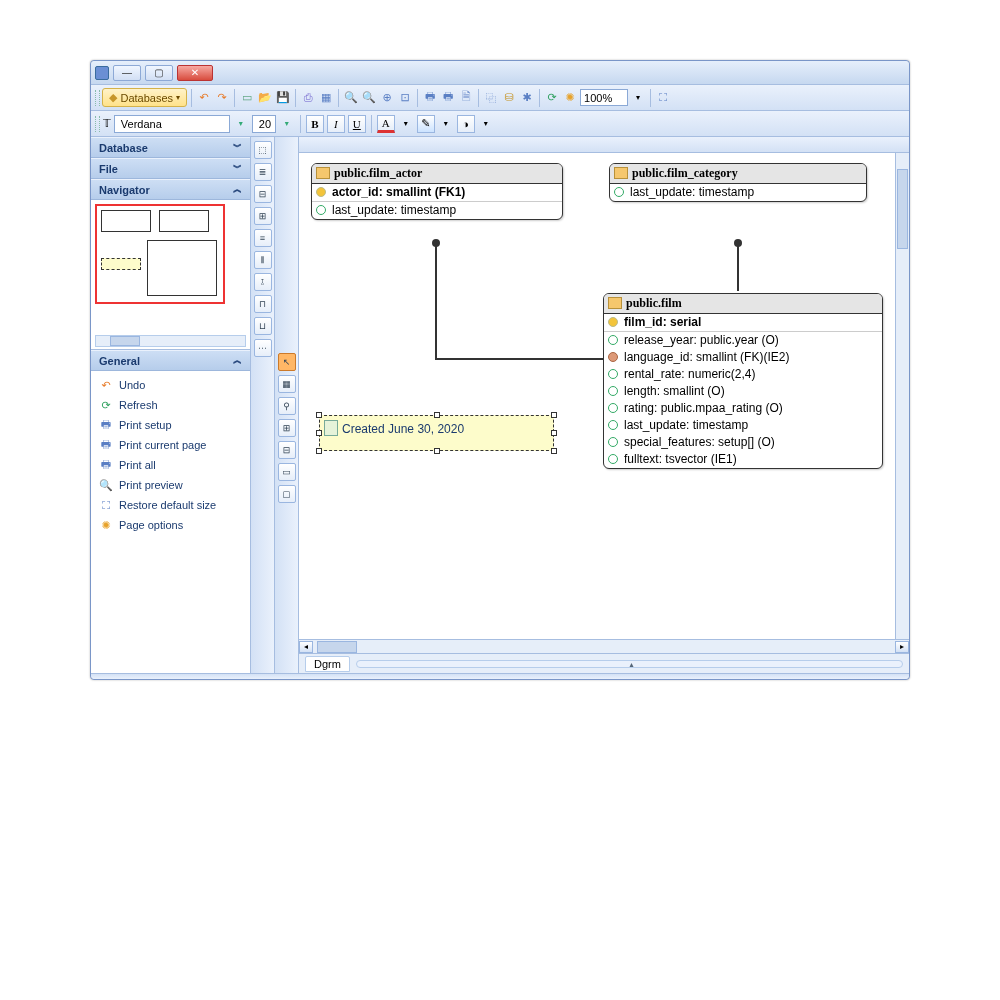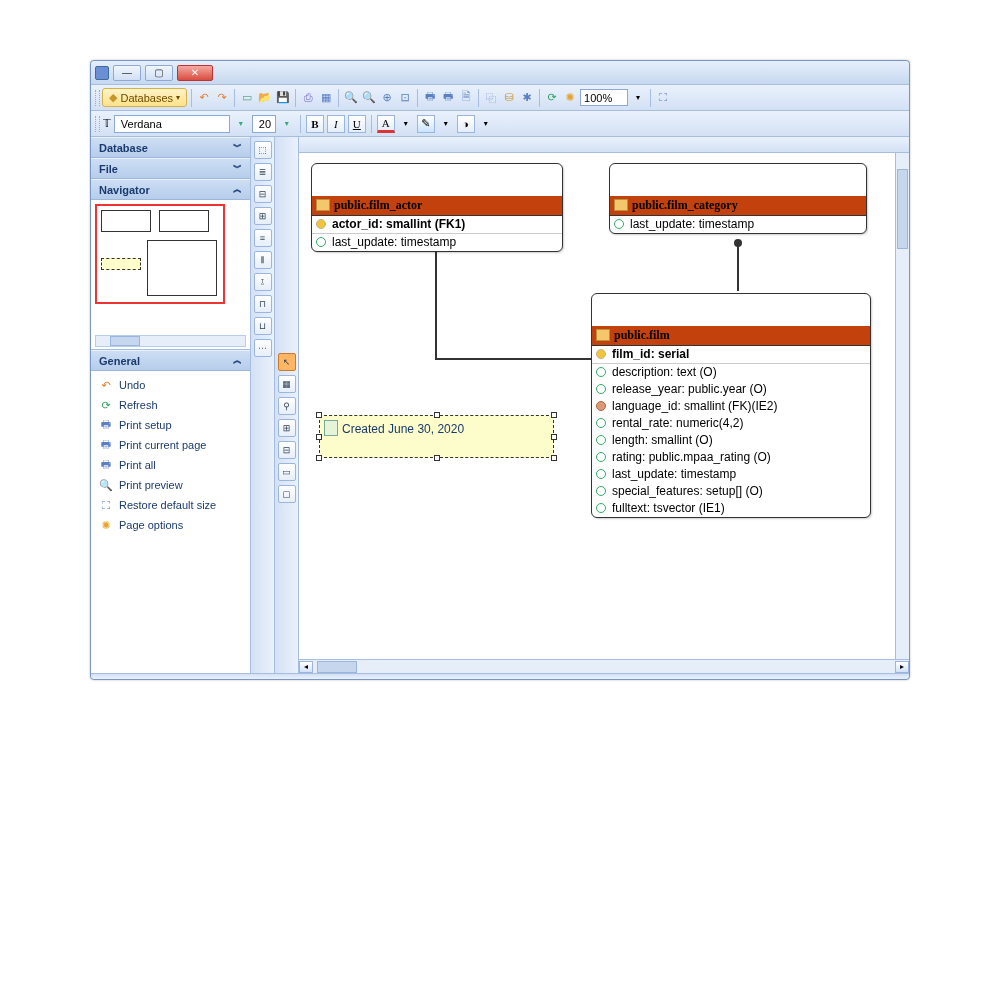--- a/index.html
+++ b/index.html
@@ -71,21 +71,21 @@
   .canvas-mid { flex:1; display:flex; overflow:hidden; }
   .canvas {
     flex:1; background-color:#fff; position:relative; overflow:hidden;
     background-image: radial-gradient(#999 0.5px, transparent 0.5px);
     background-size: 8px 8px;
   }
   .table-entity {
     position:absolute; background:#fff; border:1px solid #333; border-radius:6px;
     box-shadow: 1px 1px 2px rgba(0,0,0,0.2); overflow:hidden;
   }
-  .te-title { background:#c2410c; border-bottom:1px solid #333; padding:2px 6px 2px 22px; font-size:12px; font-weight:bold; position:relative; font-family:Verdana;margin-top:32px; }
+  .te-title { background:#e5e5e5; border-bottom:1px solid #333; padding:2px 6px 2px 22px; font-size:12px; font-weight:bold; position:relative; font-family:Verdana; }
   .te-title::before { content:""; position:absolute; left:4px; top:3px; width:12px; height:10px; background:#f5c76d; border:1px solid #b8913a; }
   .te-row { padding:1px 6px 1px 20px; font-size:12px; position:relative; font-family:Verdana; }
   .te-row.key { font-weight:bold; border-bottom:1px solid #ccc; }
   .te-row .ico { position:absolute; left:4px; top:3px; width:10px; height:10px; border-radius:50%; }
   .ico.k { background:#f3c43a; border:1px solid #bb8; }
   .ico.d { background:#fff; border:1px solid #3a6; }
   .ico.f { background:#d97; border:1px solid #a64; }
   .note-box {
     position:absolute; background:#fdfccb; border:1px dashed #333;
     padding:6px 8px 6px 22px; font-size:12px; color:#1a3a6e; font-family:Verdana;
@@ -284,35 +284,34 @@
 
           <div class="table-entity" id="tbl-fa" style="left:12px; top:10px; width:252px;">
               <div class="te-title">public.film_actor</div>
               <div class="te-row key"><span class="ico k"></span><span>actor_id: smallint (FK1)</span></div>
               <div class="te-row"><span class="ico d"></span><span>last_update: timestamp</span></div>
             </div>
           <div class="table-entity" id="tbl-fc" style="left:310px; top:10px; width:258px;">
               <div class="te-title">public.film_category</div>
               <div class="te-row"><span class="ico d"></span><span>last_update: timestamp</span></div>
             </div>
-          <div class="table-entity" id="tbl-f" style="left:292px; top:140px; width:280px;">
+          <div class="table-entity" id="tbl-f" style="left:304px; top:140px; width:280px;">
               <div class="te-title">public.film</div>
               <div class="te-row key"><span class="ico k"></span><span>film_id: serial</span></div>
-              <div class="te-row"><span class="ico d"></span><span>description: text (O)</span></div>
               <div class="te-row"><span class="ico d"></span><span>release_year: public.year (O)</span></div>
               <div class="te-row"><span class="ico f"></span><span>language_id: smallint (FK)(IE2)</span></div>
-              <div class="te-row"><span class="ico d"></span><span>rental_rate: numeric(4,2)</span></div>
+              <div class="te-row"><span class="ico d"></span><span>rental_rate: numeric(2,4)</span></div>
               <div class="te-row"><span class="ico d"></span><span>length: smallint (O)</span></div>
               <div class="te-row"><span class="ico d"></span><span>rating: public.mpaa_rating (O)</span></div>
               <div class="te-row"><span class="ico d"></span><span>last_update: timestamp</span></div>
               <div class="te-row"><span class="ico d"></span><span>special_features: setup[] (O)</span></div>
               <div class="te-row"><span class="ico d"></span><span>fulltext: tsvector (IE1)</span></div>
             </div>
 
-          <div class="note-box" style="left:20px; top:262px; width:235px; height:43px;">
+          <div class="note-box" style="left:20px; top:262px; width:235px; height:36px;">
             <span>Created June 30, 2020</span>
             <div class="sel-handle" style="left:-4px;top:-4px"></div>
             <div class="sel-handle" style="left:50%;top:-4px;margin-left:-3px"></div>
             <div class="sel-handle" style="right:-4px;top:-4px"></div>
             <div class="sel-handle" style="left:-4px;top:50%;margin-top:-3px"></div>
             <div class="sel-handle" style="right:-4px;top:50%;margin-top:-3px"></div>
             <div class="sel-handle" style="left:-4px;bottom:-4px"></div>
             <div class="sel-handle" style="left:50%;bottom:-4px;margin-left:-3px"></div>
             <div class="sel-handle" style="right:-4px;bottom:-4px"></div>
           </div>
@@ -322,18 +321,24 @@
             </div>
         </div>
       </div>
       <div class="canvas-scroll-h">
         <div class="csh-btn">◂</div>
         <div style="flex:1; position:relative; height:12px;">
           <div style="position:absolute;left:4px;width:40px;top:0;bottom:0;background:#c6d6ec;border:1px solid #9ab6e0"></div>
         </div>
         <div class="csh-btn">▸</div>
       </div>
+      <div class="canvas-tab">
+        <div class="tab-lbl">Dgrm</div>
+        <div style="flex:1;height:8px;border:1px solid #b6cdeb;border-radius:4px;background:#eaf1fc;position:relative">
+          <div style="position:absolute;left:50%;top:-1px;font-size:8px;color:#567">▴</div>
+        </div>
+      </div>
     </div>
 
   </div>
 
   <div class="status-bar"></div>
 </div>
 
 </body></html>

